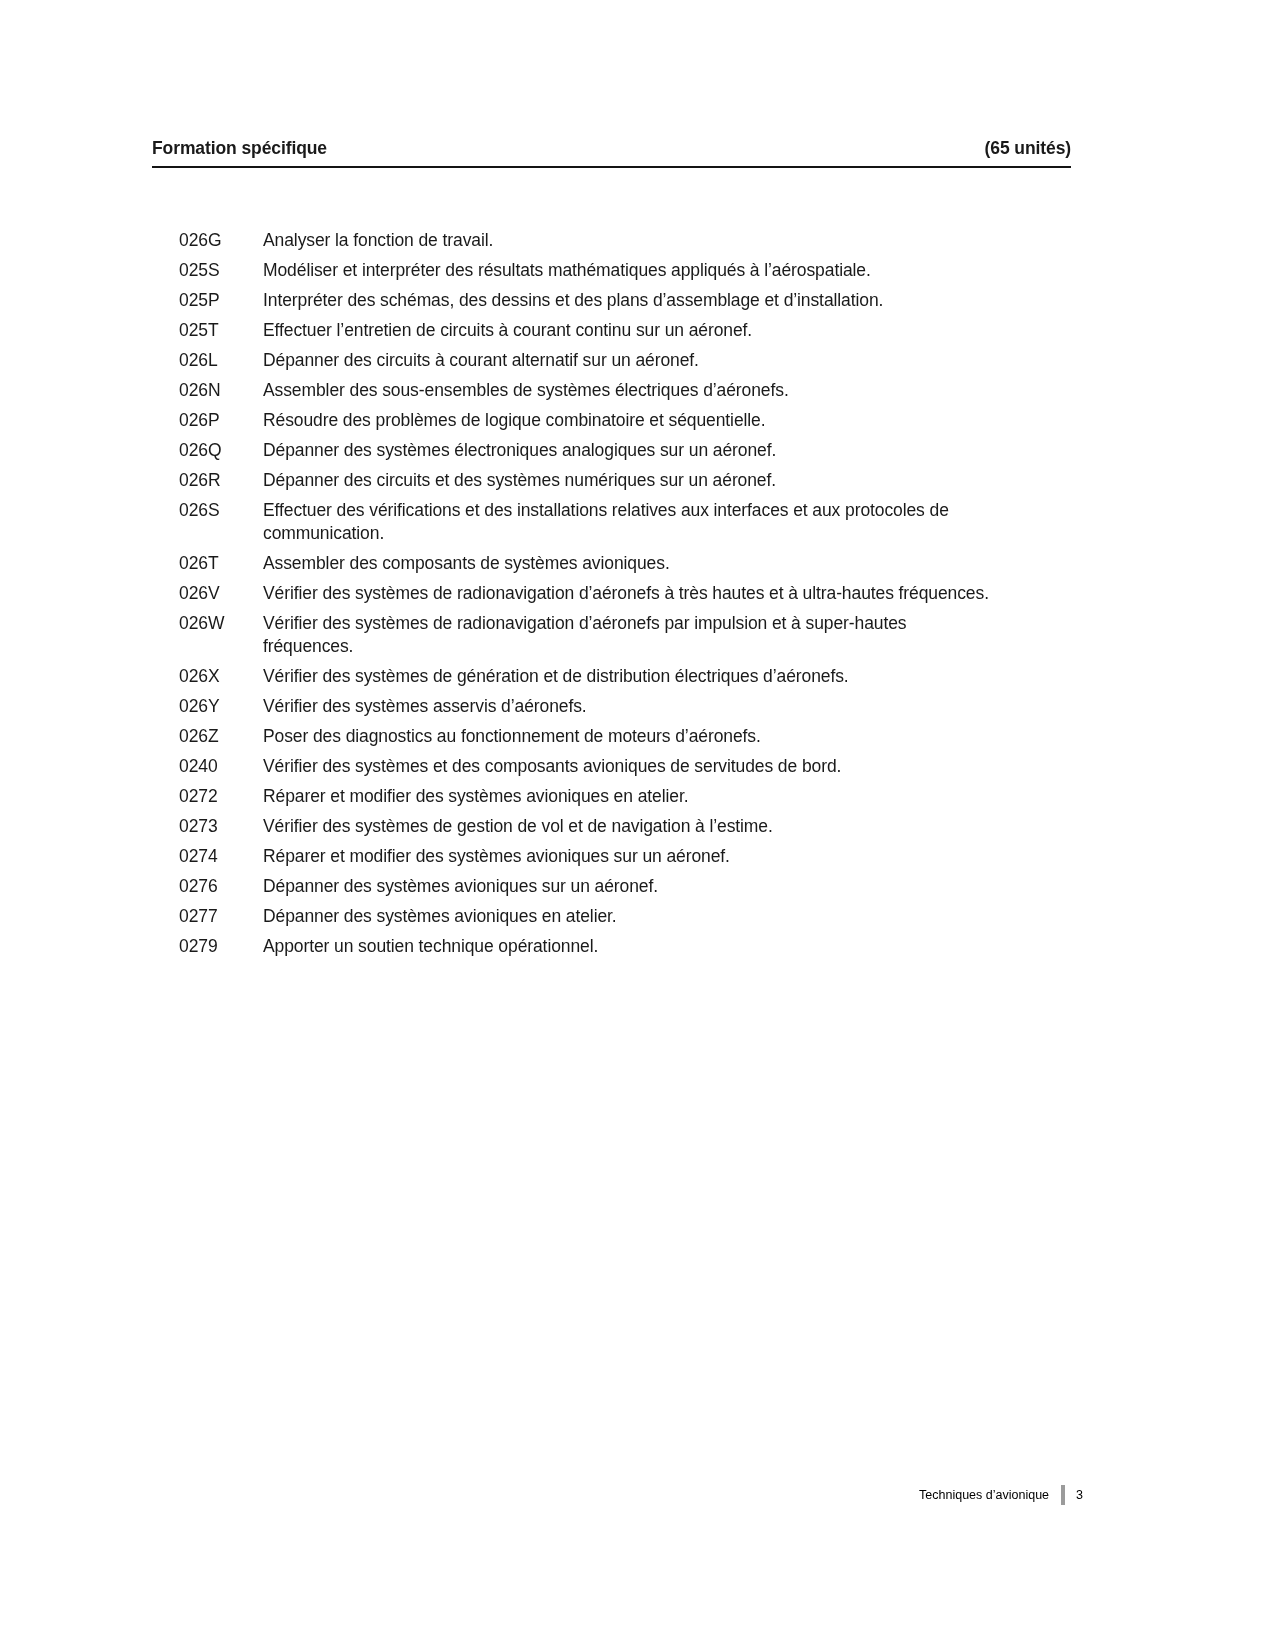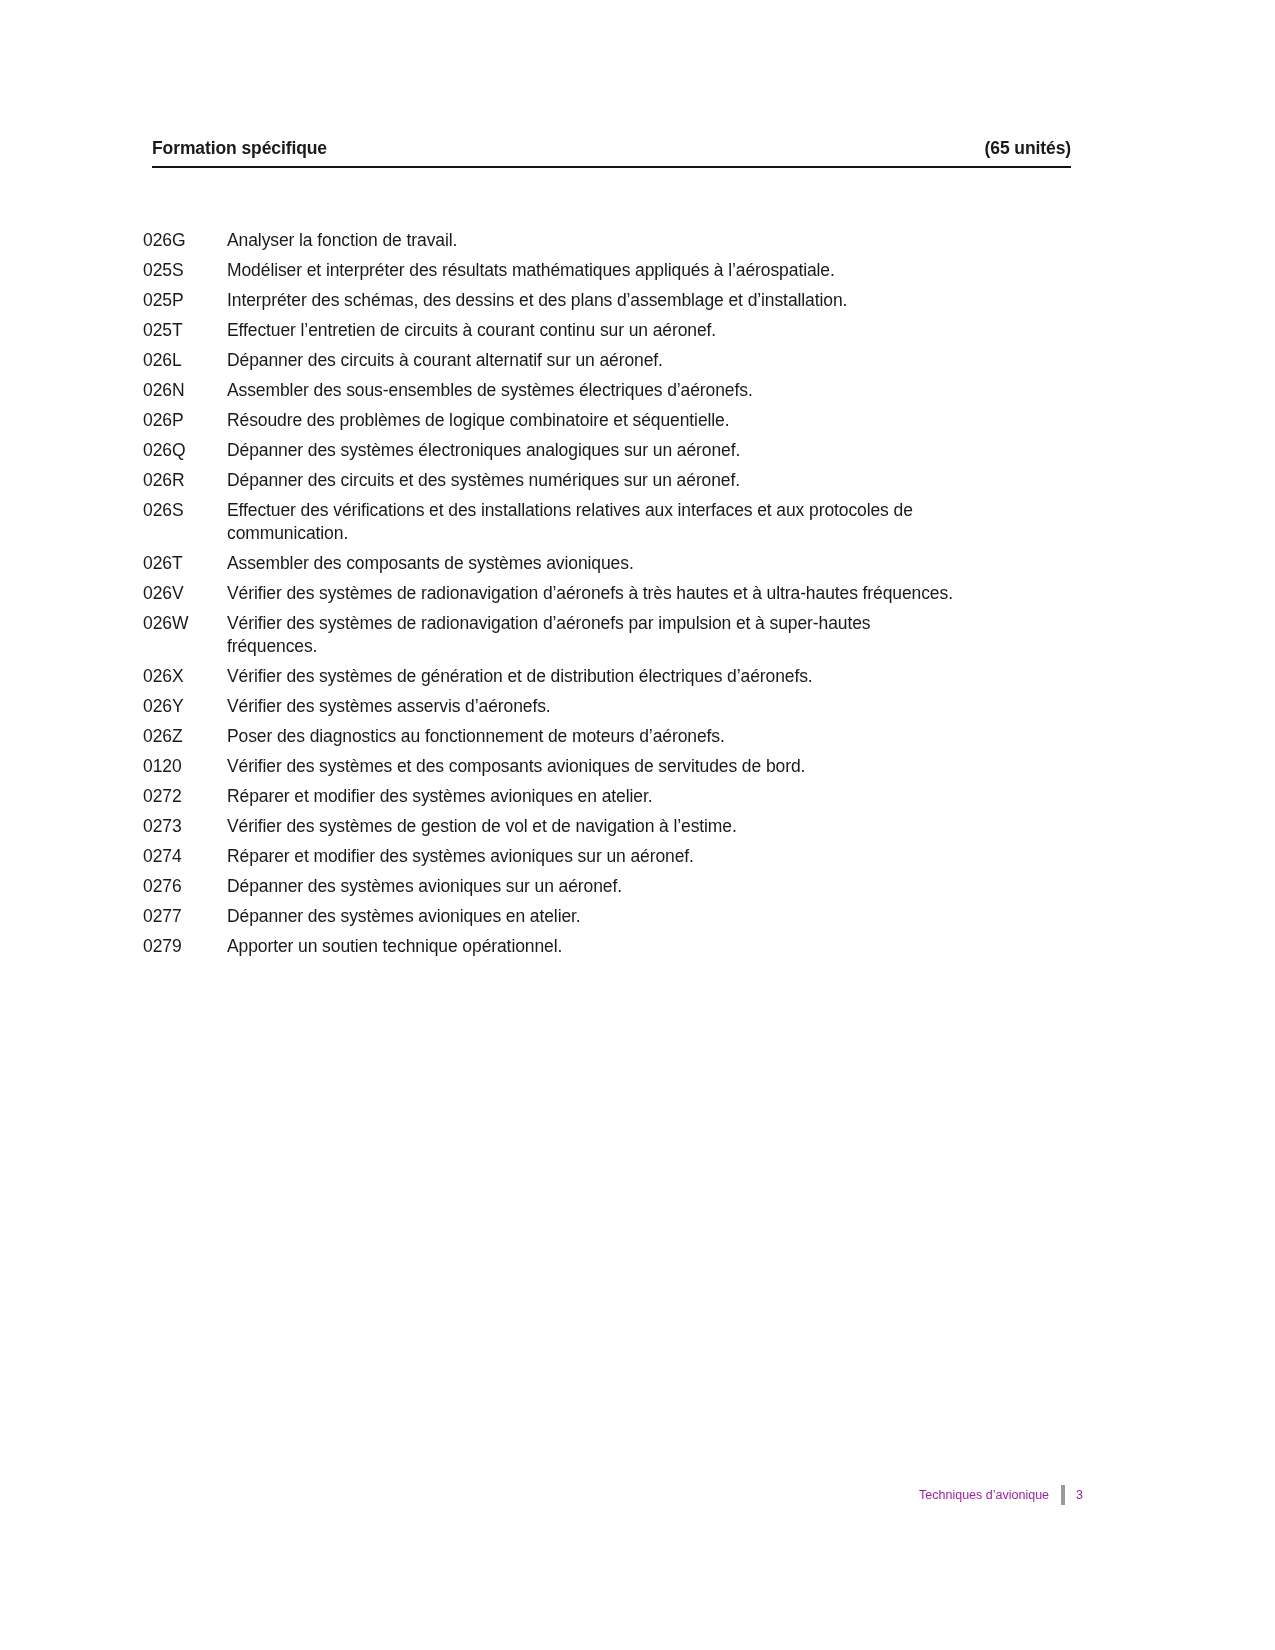--- a/index.html
+++ b/index.html
@@ -39,33 +39,34 @@
   }
   .course-row {
     display:flex;
     align-items:flex-start;
     line-height:23px;
     margin-bottom:7px;
   }
   .course-code {
     flex:0 0 84px;
     width:84px;
+    margin-left:36px;
   }
   .course-desc {
     flex:1;
     white-space:pre-line;
   }
   .doc-footer {
     position:absolute;
     top:1485px;
     right:192px;
     display:flex;
     align-items:center;
     font-size:12.5px;
-    color:#a21caf;
+    color:#000000;
   }
   .footer-bar {
     width:4px;
     height:20px;
     background:#9b9b9b;
     margin:0 11px 0 12px;
   }
 </style>
 </head>
 <body>
@@ -138,21 +139,21 @@
       </div>
       <div class="course-row">
         <div class="course-code">026Y</div>
         <div class="course-desc">Vérifier des systèmes asservis d’aéronefs.</div>
       </div>
       <div class="course-row">
         <div class="course-code">026Z</div>
         <div class="course-desc">Poser des diagnostics au fonctionnement de moteurs d’aéronefs.</div>
       </div>
       <div class="course-row">
-        <div class="course-code">0120</div>
+        <div class="course-code">0240</div>
         <div class="course-desc">Vérifier des systèmes et des composants avioniques de servitudes de bord.</div>
       </div>
       <div class="course-row">
         <div class="course-code">0272</div>
         <div class="course-desc">Réparer et modifier des systèmes avioniques en atelier.</div>
       </div>
       <div class="course-row">
         <div class="course-code">0273</div>
         <div class="course-desc">Vérifier des systèmes de gestion de vol et de navigation à l’estime.</div>
       </div>

